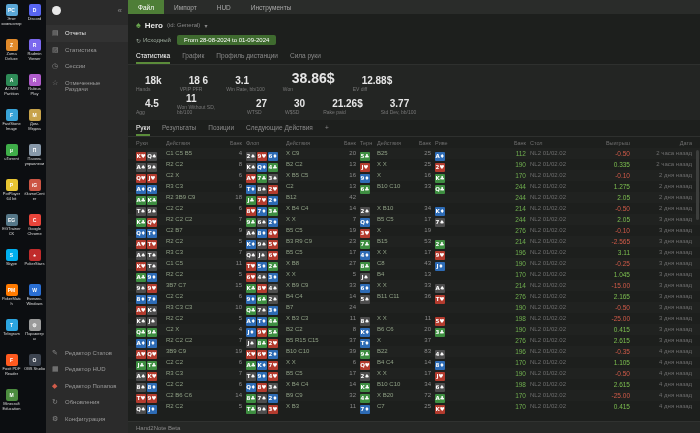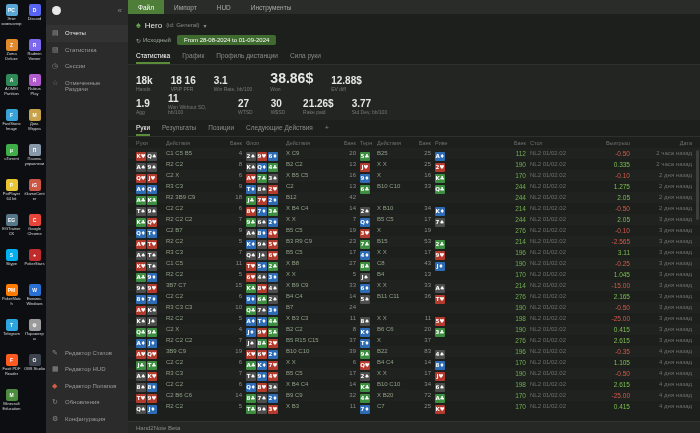--- a/index.html
+++ b/index.html
@@ -22,33 +22,33 @@
   .sitem.active { color: #ececec; background: #323232; }
   .sic { font-size: 7px; width: 9px; flex: none; color: #8a8a8a; }
   .spacer { flex: 1; }
   
   .main { flex: 1; display: flex; flex-direction: column; background: #1d1f1d; min-width: 0; }
   .menubar { display: flex; background: #2a2c2a; height: 14px; align-items: stretch; flex: none; }
   .mtab { font-size: 6.5px; color: #a8a8a8; padding: 0 10px; display: flex; align-items: center; cursor: pointer; }
   .mtab.active { background: #4e7e37; color: #fff; }
   .player-row { display: flex; align-items: center; gap: 4px; padding: 6px 8px 2px; }
   .spade { color: #6aa84f; font-size: 9px; }
-  .pname { font-size: 8px; font-weight: normal; color: #e8e8e8; }
+  .pname { font-size: 8px; font-weight: bold; color: #e8e8e8; }
   .psub { font-size: 6px; color: #888; }
   .caret { font-size: 6px; color: #888; }
   .filter-row { display: flex; align-items: center; gap: 6px; padding: 3px 8px; }
   .reset { font-size: 6px; color: #9aa89a; display: flex; gap: 2px; align-items: center; cursor: pointer; }
   .range { background: #3f6b2f; color: #fff; font-size: 6px; padding: 2px 7px; border-radius: 2px; cursor: pointer; }
   .tabs { display: flex; gap: 12px; padding: 4px 8px 0; border-bottom: 1px solid #2e302e; }
   .stab { font-size: 6.5px; color: #8a8a8a; padding-bottom: 3px; cursor: pointer; }
   .stab.active { color: #fff; border-bottom: 2px solid #5b8c3a; }
   .stats-panel { background: #232523; padding: 5px 8px 4px; }
   .srow { display: flex; align-items: flex-end; }
   .sblock { margin-right: 18px; }
-  .sval { font-size: 10px; font-weight: bold; color: #e6e6e6; }
+  .sval { font-size: 10px; font-weight: bold; color: #e6e6e6; margin-left: 9px; }
   .sval.big { font-size: 14px; }
   .slab { font-size: 5px; color: #777; max-width: 52px; line-height: 5.5px; margin-top: 1px; }
   
   .thead { display: flex; gap: 4px; padding: 3px 8px 2px; font-size: 5.5px; color: #6e6e6e; flex: none; }
   .rows { flex: 1; overflow: hidden; position: relative; }
   .trow { display: flex; align-items: center; gap: 4px; height: 11px; padding: 0 8px; cursor: pointer; }
   .trow:nth-child(odd) { background: #202220; }
   .cell { white-space: nowrap; overflow: hidden; flex: none; }
   .c0{width:26px}.c1{width:56px}.c2{width:16px;text-align:right}.c3{width:36px}
   .c4{width:50px}.c5{width:16px;text-align:right}.c6{width:13px}.c7{width:34px}
@@ -243,39 +243,39 @@
       <div class="stab">Сила руки</div>
     </div>
 
   <div class="stats-panel">
     <div class="srow">
         <div class="sblock">
           <div class="sval">18k</div>
           <div class="slab">Hands</div>
         </div>
         <div class="sblock">
-          <div class="sval">18  16</div>
+          <div class="sval">18  6</div>
           <div class="slab">VPIP  PFR</div>
         </div>
         <div class="sblock">
           <div class="sval">3.1</div>
           <div class="slab">Win Rate, bb/100</div>
         </div>
         <div class="sblock">
           <div class="sval big">38.86$</div>
           <div class="slab">Won</div>
         </div>
         <div class="sblock">
           <div class="sval">12.88$</div>
           <div class="slab">EV diff</div>
         </div>
       </div>
     <div class="srow">
         <div class="sblock">
-          <div class="sval">1.9</div>
+          <div class="sval">4.5</div>
           <div class="slab">Agg</div>
         </div>
         <div class="sblock">
           <div class="sval">11</div>
           <div class="slab">Won Without SD, bb/100</div>
         </div>
         <div class="sblock">
           <div class="sval">27</div>
           <div class="slab">WTSD</div>
         </div>

